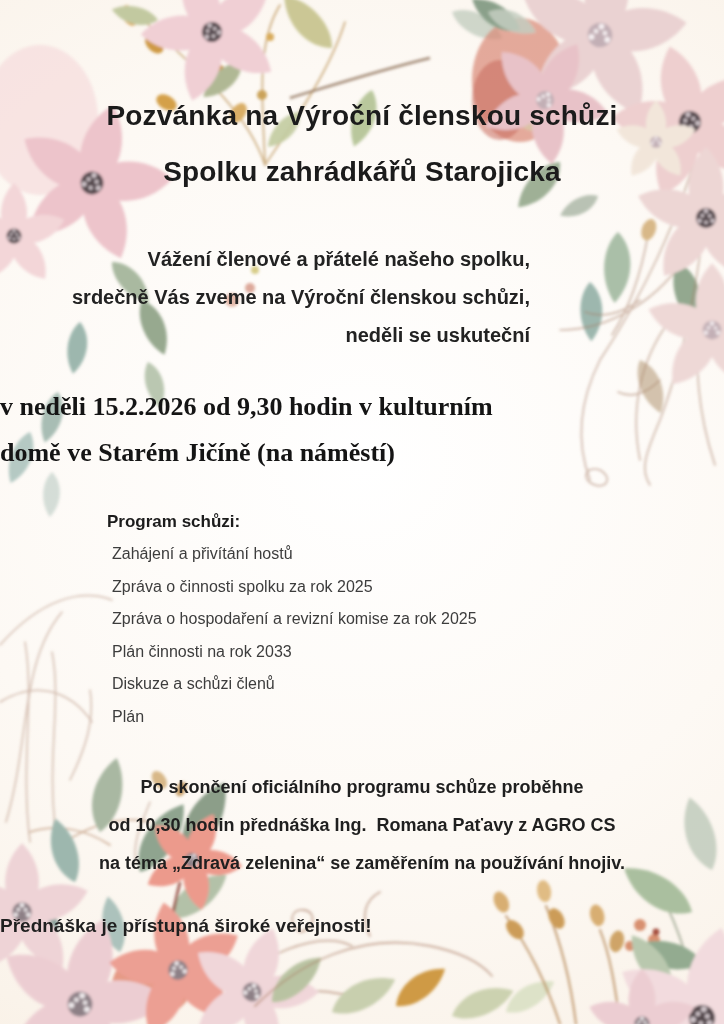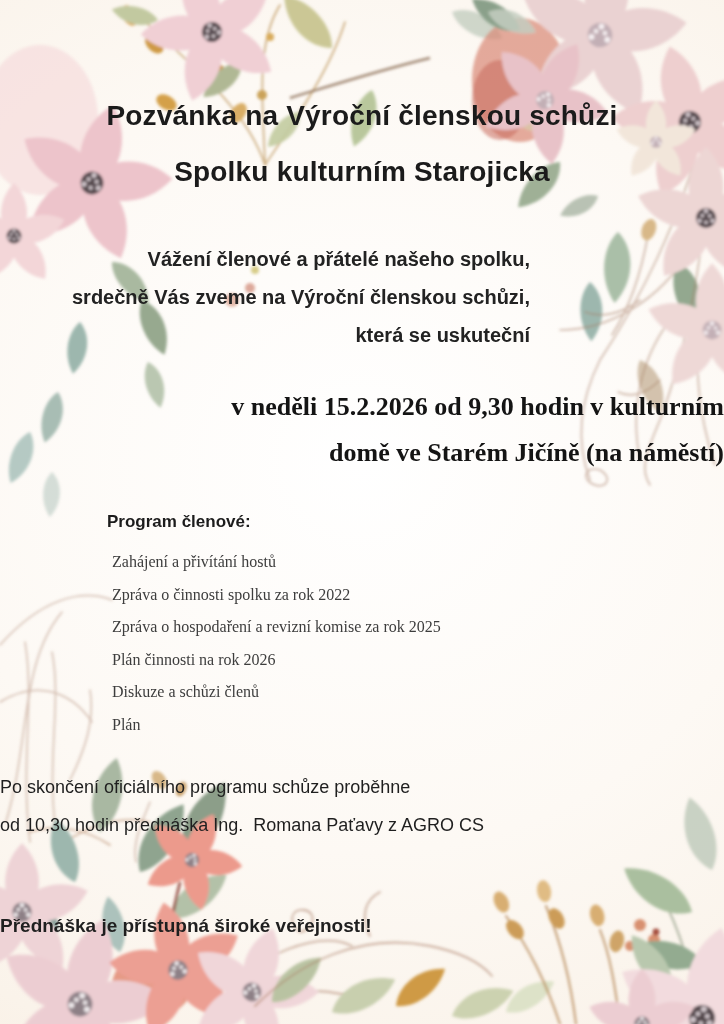--- a/index.html
+++ b/index.html
@@ -36,49 +36,49 @@
     font-size: 20px;
     font-weight: bold;
     line-height: 38px;
     color: #222222;
     text-align: right;
   }
   .greeting .gline { white-space: pre; }
 
   .event {
     top: 384px; left: 0; right: 0;
-    text-align: right;
+    text-align: left;
     font-family: "Liberation Serif", serif;
     font-size: 26px;
     font-weight: bold;
     line-height: 46px;
     color: #141414;
   }
   .event div { white-space: pre; }
 
   .program { top: 506px; left: 107px; }
   .program-heading {
     font-size: 17px;
     font-weight: bold;
     color: #1c1c1c;
     line-height: 32px;
   }
-  .program-items { margin-top: 8px; padding-left: 5px; font-family: Liberation Serif, serif; }
+  .program-items { margin-top: 0; padding-left: 5px; }
   .program-item {
     font-size: 16px;
     color: #3d3d3d;
     line-height: 32.6px;
     white-space: pre;
   }
 
   .lecture {
     top: 768px; left: 0; right: 0;
-    text-align: left;
+    text-align: center;
     font-size: 18px;
-    font-weight: normal;
+    font-weight: bold;
     line-height: 38px;
     color: #1f1f1f;
   }
   .lecture div { white-space: pre; }
 
   .footer-line {
     top: 912px; left: 0; right: 0;
     text-align: left;
     font-size: 19px;
     font-weight: bold;
@@ -311,47 +311,48 @@
 
       <use href="#fl5d" transform="translate(702,1018) rotate(12) scale(2.0)" fill="#f2dbde"></use>
       <use href="#fl5m" transform="translate(642,1024) scale(1.2)" fill="#eccdd2"></use>
     </g>
   </svg>
 
   <div class="content">
 
     <h1 class="title">
       <span class="tline">Pozvánka na Výroční členskou schůzi</span>
-      <span class="tline">Spolku kulturním Starojicka</span>
+      <span class="tline">Spolku zahrádkářů Starojicka</span>
     </h1>
 
     <div class="greeting">
       <div class="gline">Vážení členové a přátelé našeho spolku,</div>
       <div class="gline">srdečně Vás zveme na Výroční členskou schůzi,</div>
-      <div class="gline">která se uskuteční</div>
+      <div class="gline">neděli se uskuteční</div>
     </div>
 
     <div class="event">
       <div>v neděli 15.2.2026 od 9,30 hodin v kulturním</div>
       <div>domě ve Starém Jičíně (na náměstí)</div>
     </div>
 
     <div class="program">
-      <div class="program-heading">Program členové:</div>
+      <div class="program-heading">Program schůzi:</div>
       <div class="program-items">
         <div class="program-item">Zahájení a přivítání hostů</div>
-        <div class="program-item">Zpráva o činnosti spolku za rok 2022</div>
+        <div class="program-item">Zpráva o činnosti spolku za rok 2025</div>
         <div class="program-item">Zpráva o hospodaření a revizní komise za rok 2025</div>
-        <div class="program-item">Plán činnosti na rok 2026</div>
+        <div class="program-item">Plán činnosti na rok 2033</div>
         <div class="program-item">Diskuze a schůzi členů</div>
         <div class="program-item">Plán</div>
       </div>
     </div>
 
     <div class="lecture">
       <div>Po skončení oficiálního programu schůze proběhne</div>
       <div>od 10,30 hodin přednáška Ing.  Romana Paťavy z AGRO CS</div>
+      <div>na téma „Zdravá zelenina“ se zaměřením na používání hnojiv.</div>
     </div>
 
     <div class="footer-line">Přednáška je přístupná široké veřejnosti!</div>
 
   </div>
 </div>
 
 </body></html>

